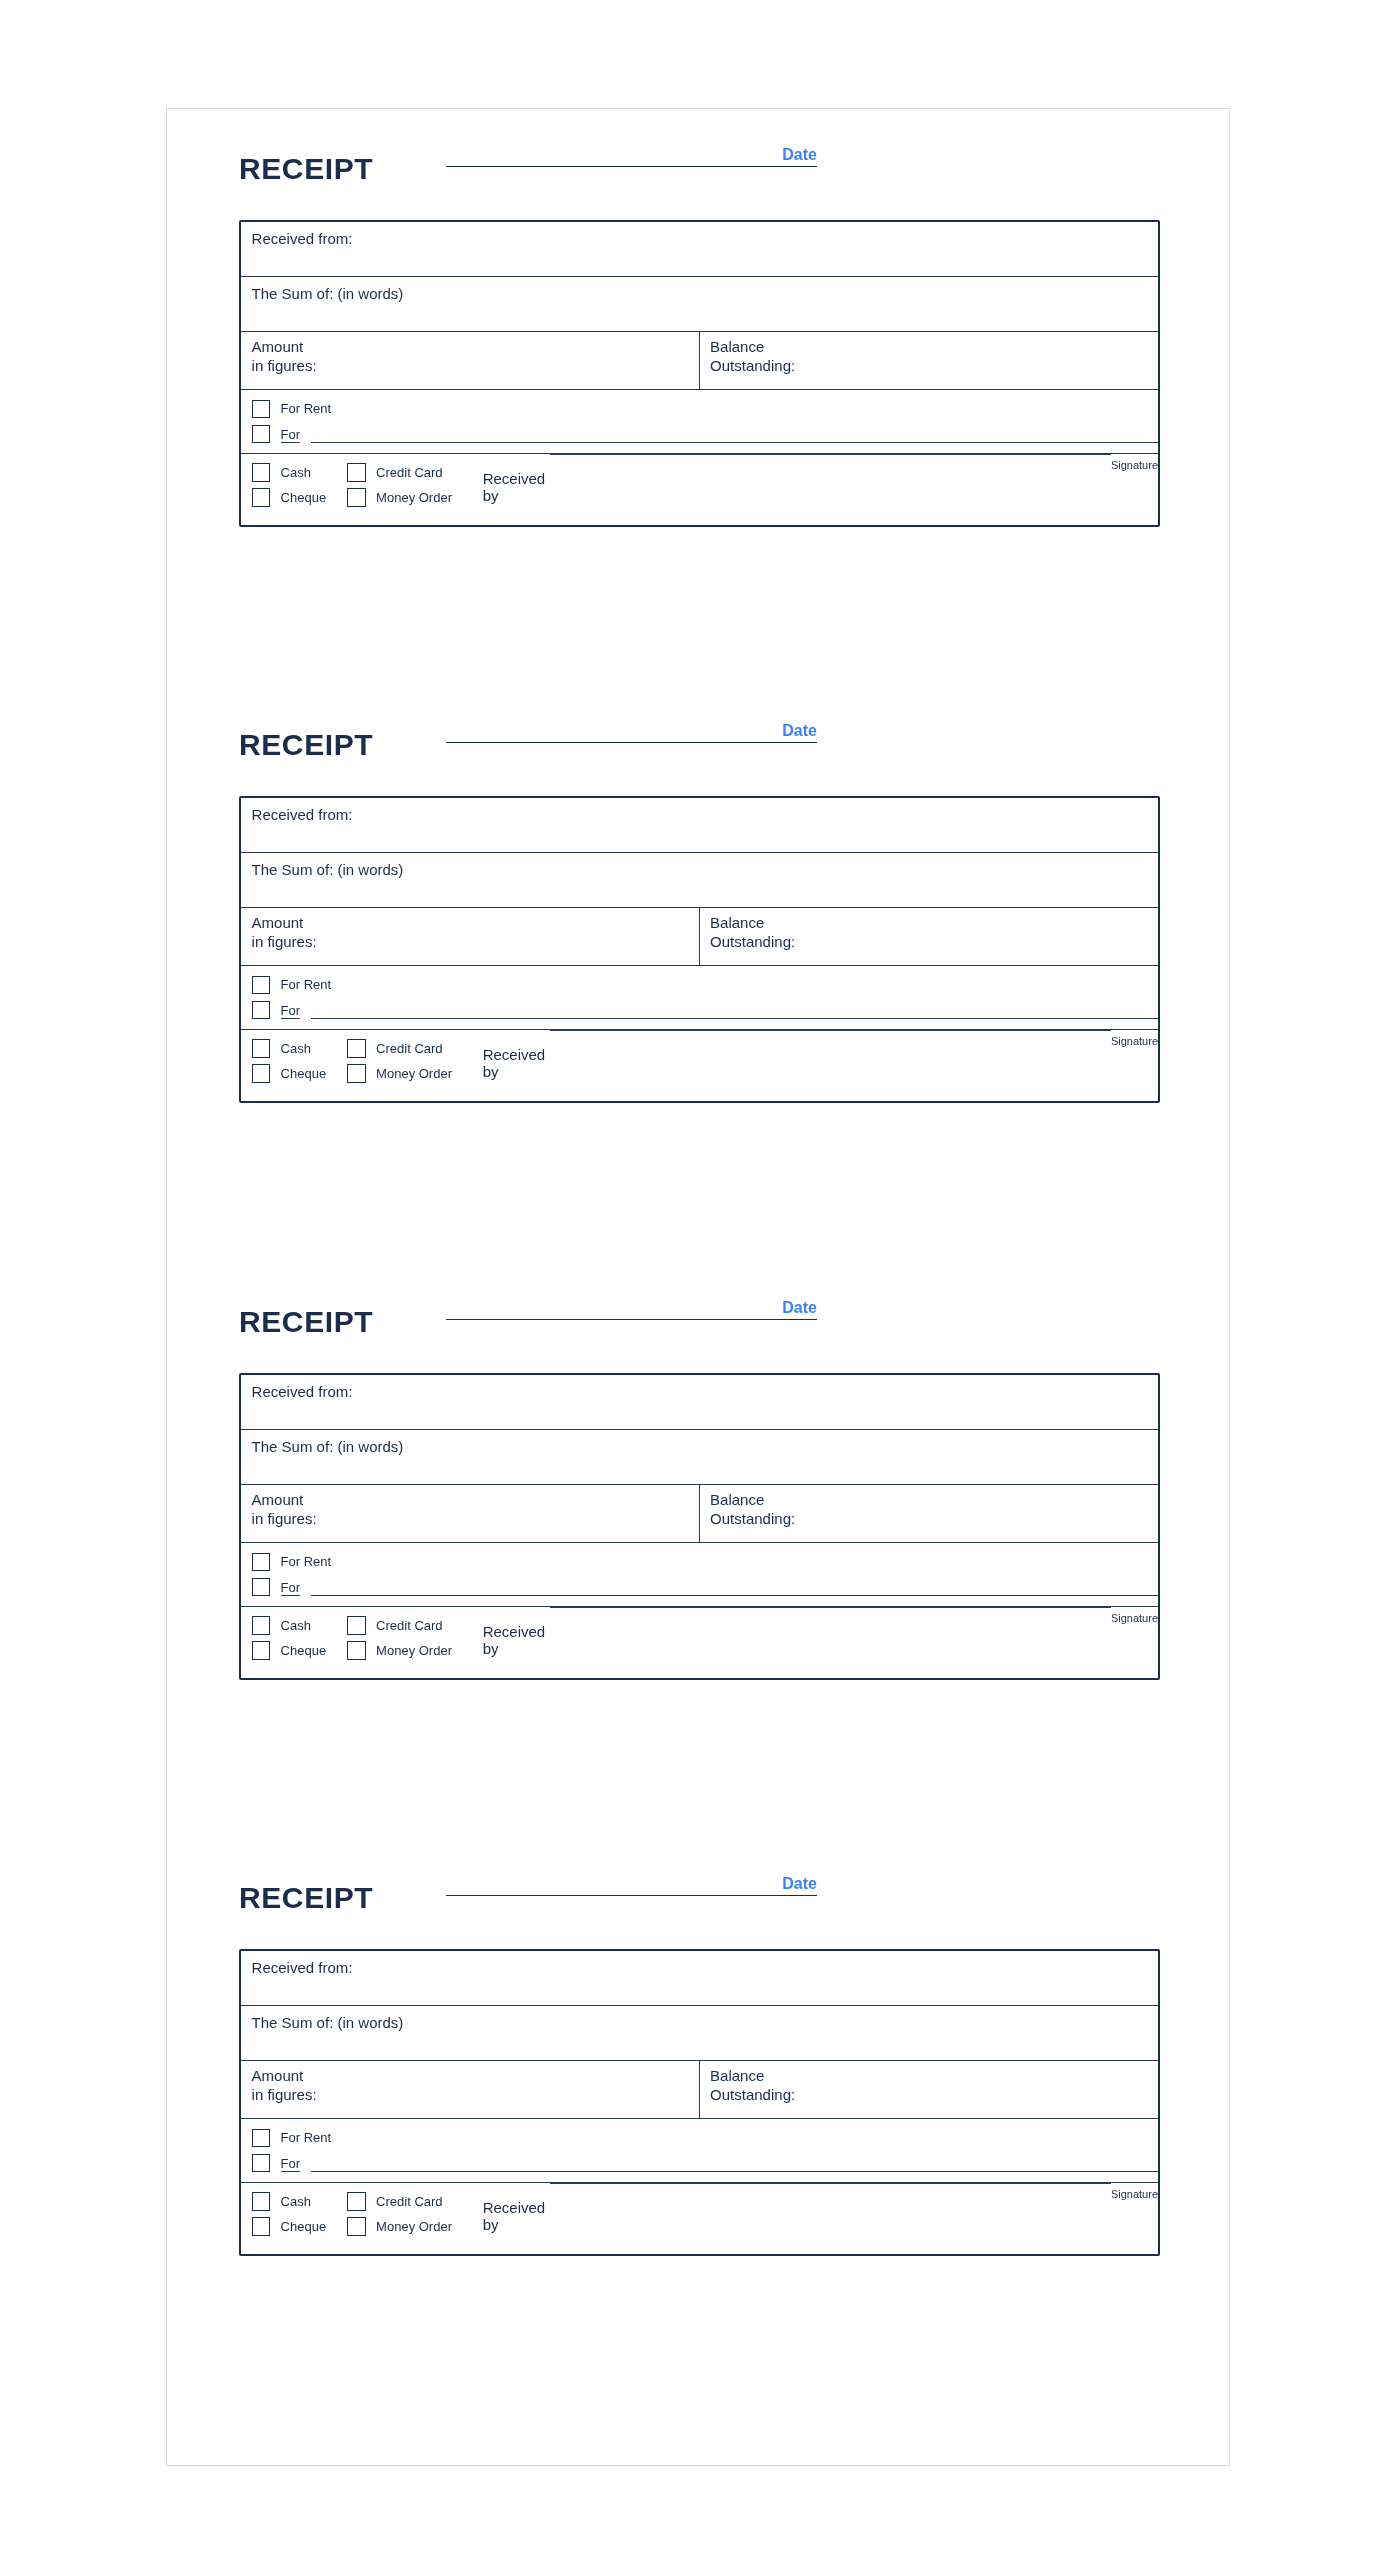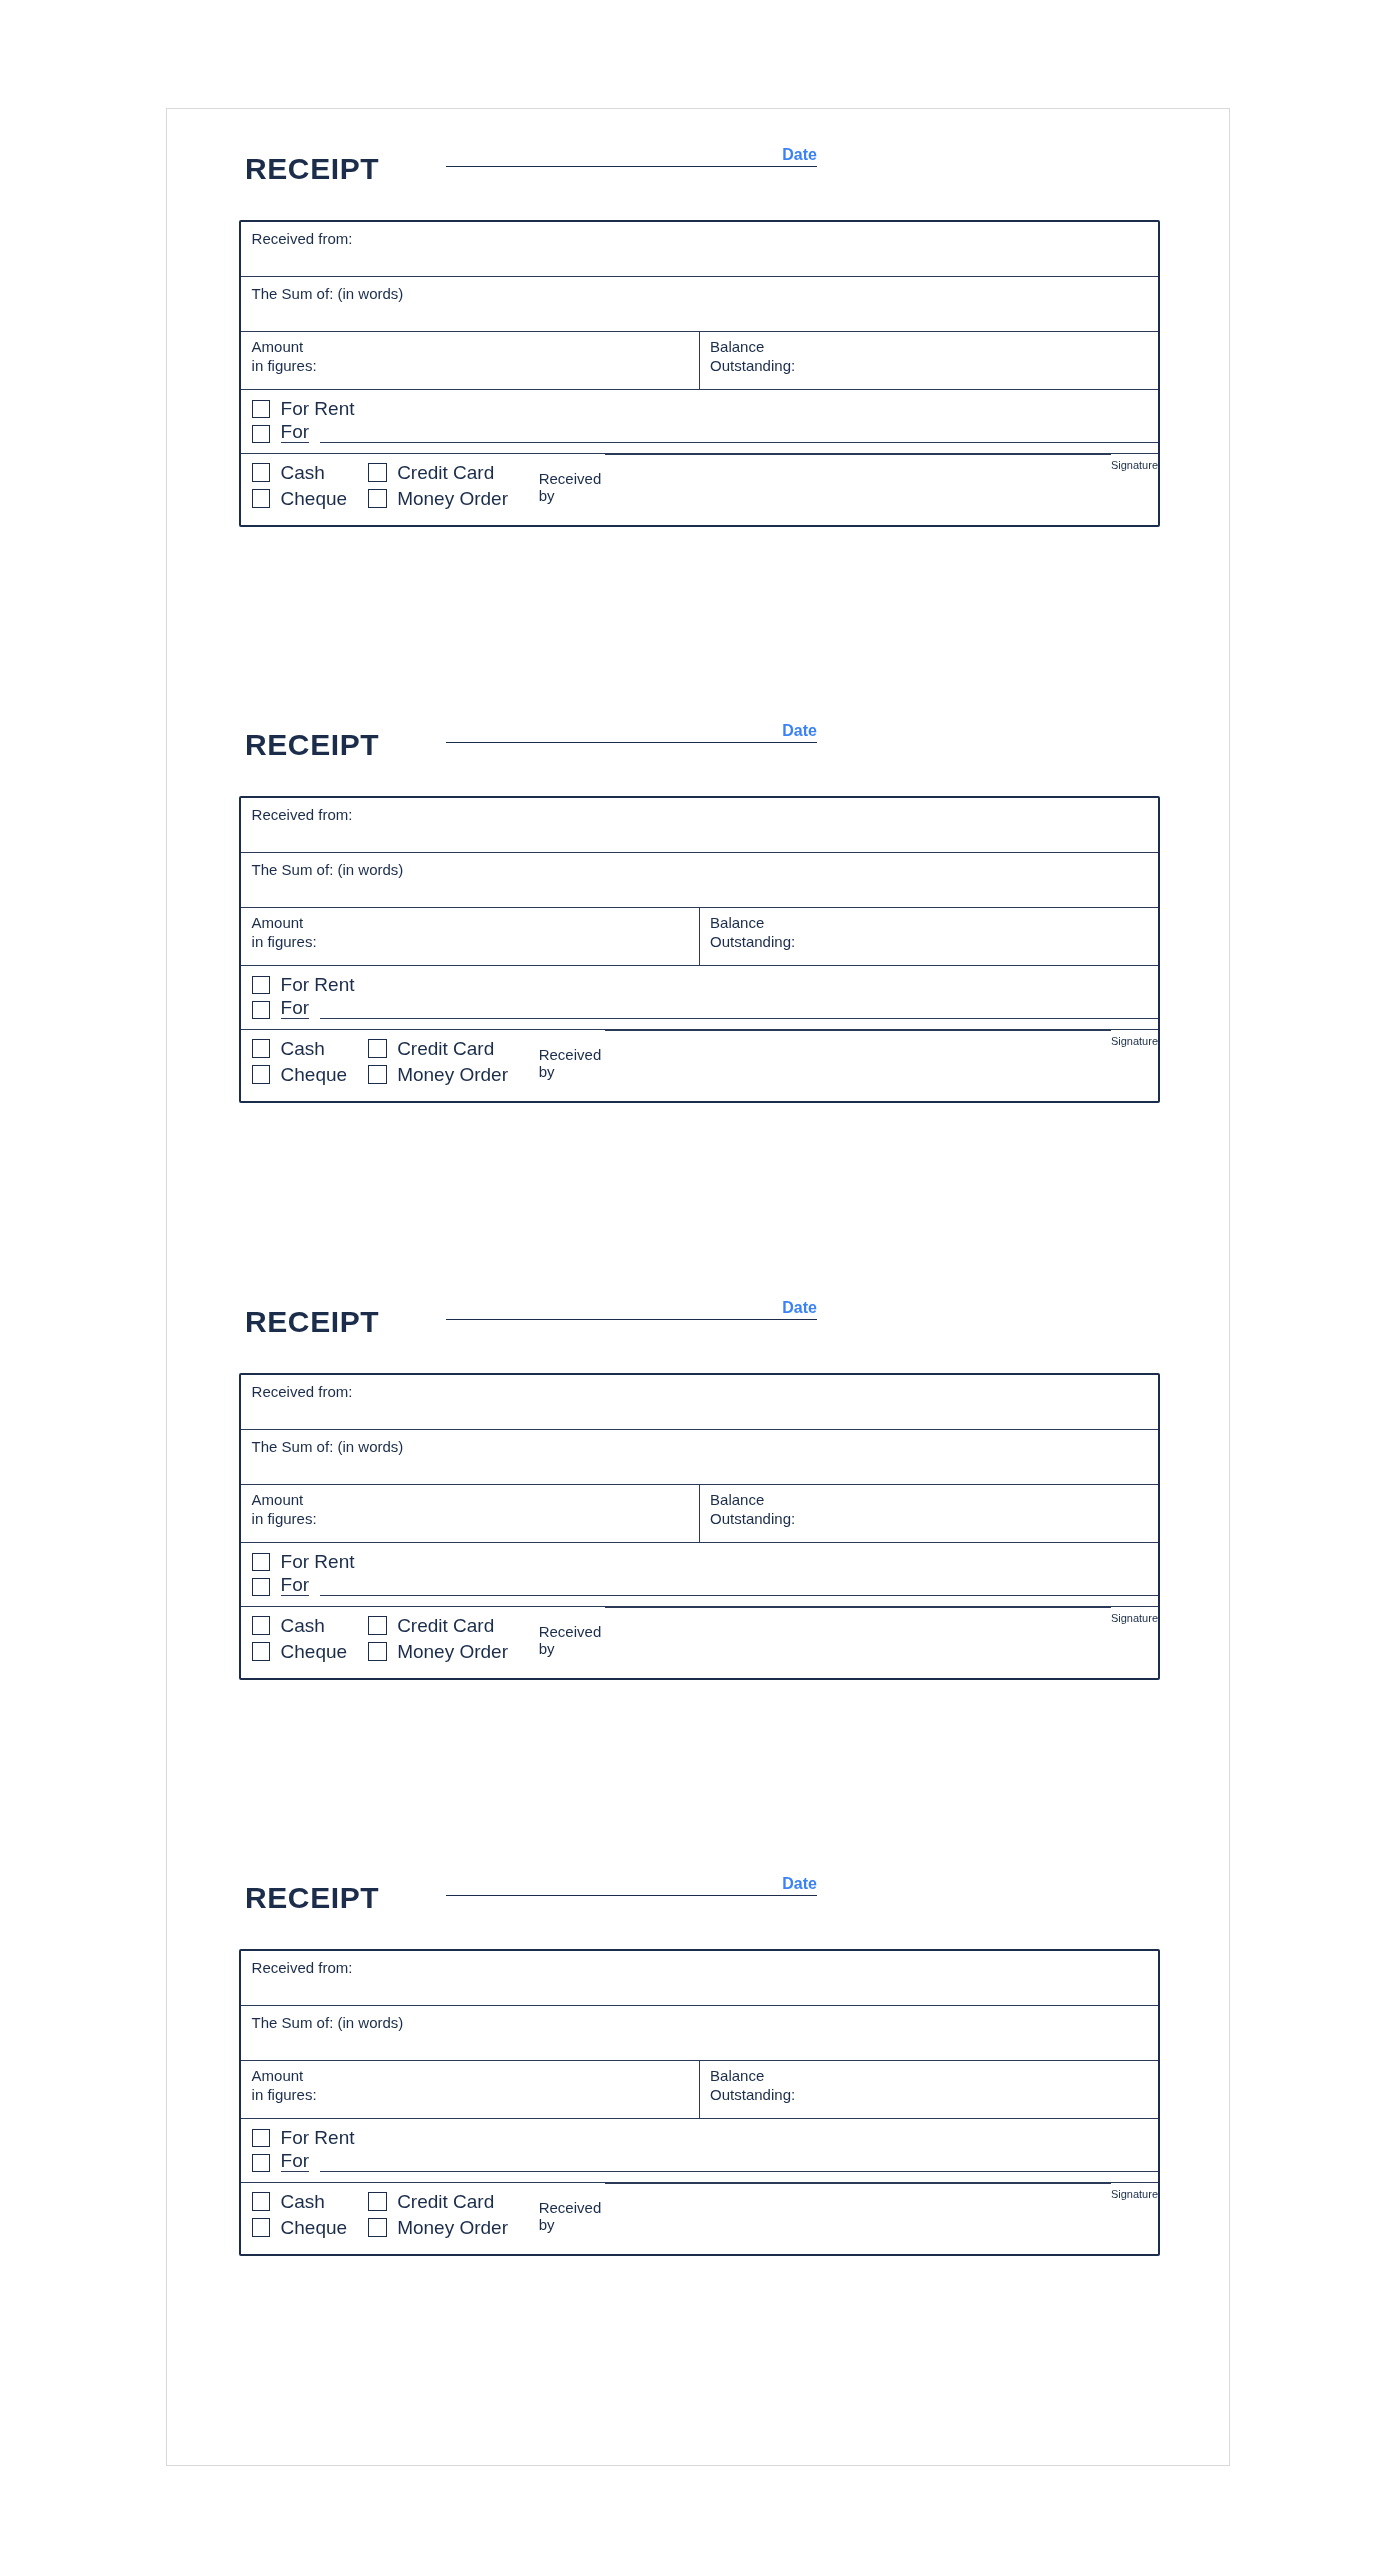--- a/index.html
+++ b/index.html
@@ -43,21 +43,21 @@
   .receipt-2 { top: 1190px; }
   .receipt-3 { top: 1766px; }
 
   
   .title-row {
     position: relative;
     height: 60px;
   }
   .receipt-title {
     position: absolute;
-    left: 6px;
+    left: 0;
     top: 7.7px;
     font-size: 30px;
     font-weight: bold;
     letter-spacing: 0.6px;
     color: #1b2d4a;
     line-height: 1;
   }
   .date-group {
     position: absolute;
     left: 207px;
@@ -129,21 +129,21 @@
     background: #ffffff;
     vertical-align: middle;
     flex: 0 0 auto;
   }
   .cb-line {
     display: flex;
     align-items: center;
     gap: 10.6px;
   }
   .cb-text {
-    font-size: 19px;
+    font-size: 13px;
     color: #1b2d4a;
     line-height: 1;
   }
 
   
   .purpose-wrap {
     padding: 6.8px 0 0 10.6px;
   }
   .purpose-line {
     display: flex;

